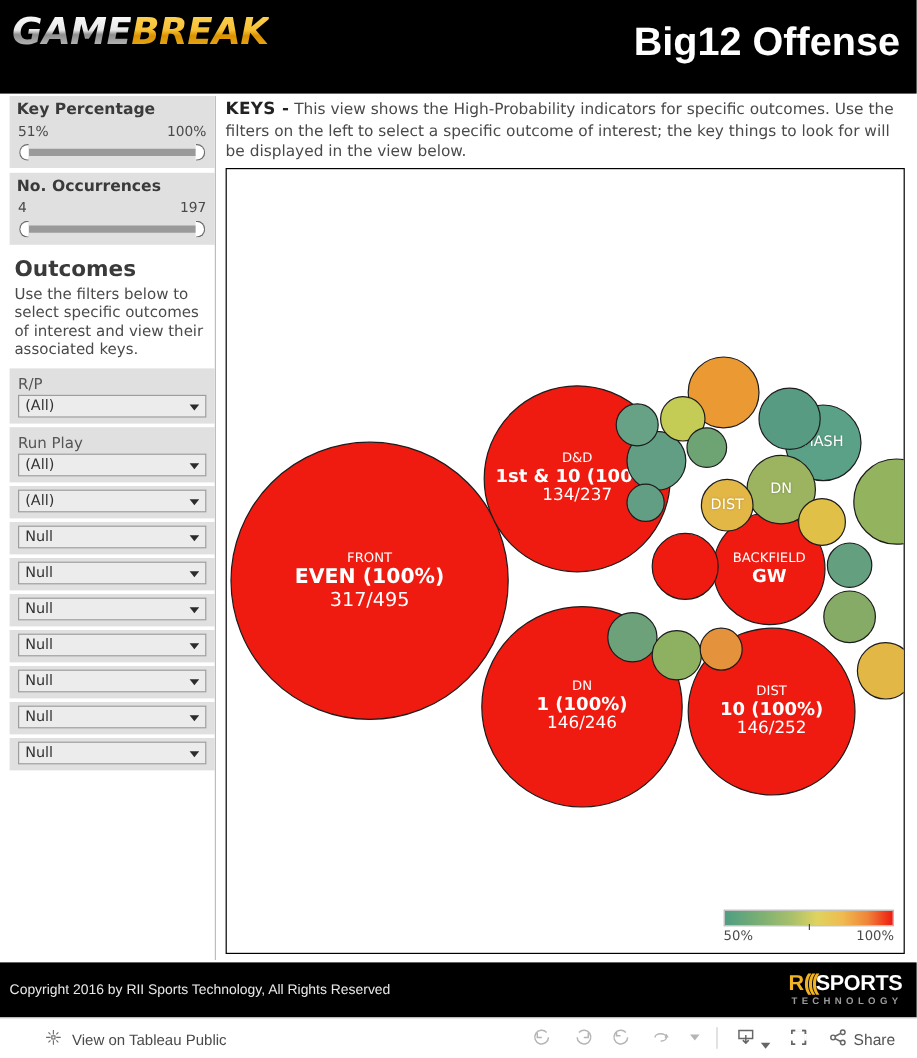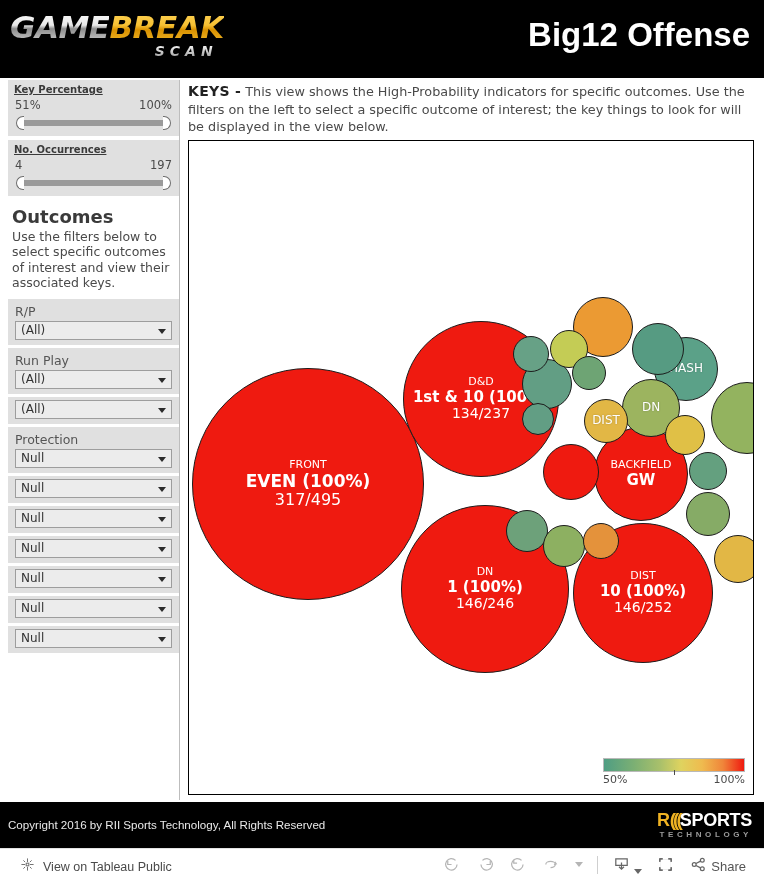--- a/index.html
+++ b/index.html
@@ -49,21 +49,21 @@
   }
 
   
   .sidebar {
     position: absolute; left: 8px; top: 80px; width: 172px; height: 720px;
     background: #ffffff; border-right: 1px solid #bdbdbd;
     font-size: 12px; color: #333;
   }
   .filter-block { background: #e0e0e0; padding: 3px 4px 5px 4px; margin-bottom: 4px; }
   .filter-block.tight { margin-bottom: 3px; }
-  .filter-title { font-size: 10px; font-weight: 700; color: #3a3a3a; padding: 1px 2px 2px 2px; text-decoration: underline; }
+  .filter-title { font-size: 13px; font-weight: 700; color: #3a3a3a; padding: 1px 2px 2px 2px; }
   .slider-ends { display: flex; justify-content: space-between; font-size: 11.5px; color: #4a4a4a; padding: 1px 3px 3px 3px; }
   .slider-row { position: relative; height: 16px; margin: 0 4px; }
   .slider-track {
     position: absolute; left: 7px; right: 7px; top: 5px; height: 6px;
     background: #9a9a9a; border-radius: 1px;
   }
   .slider-handle {
     position: absolute; top: 1px; width: 8px; height: 14px;
     background: #ffffff; border: 1px solid #6d6d6d;
   }
@@ -136,40 +136,39 @@
   .rii-tech {
     margin-top: 2px; font-size: 8px; letter-spacing: 3.6px; color: #9a9a9a;
     font-family: "Liberation Sans", sans-serif; font-weight: 600;
   }
 
   
   .tb {
     position: absolute; left: 0; top: 848px; width: 764px; height: 34px;
     background: #ffffff; border-top: 1px solid #e2e2e2;
   }
-  .tb-left { position: absolute; left: 20px; top: 8px; display: flex; align-items: center; gap: 8px; }
+  .tb-left { position: absolute; left: 37px; top: 8px; display: flex; align-items: center; gap: 8px; }
   .tb-left .lbl { font-size: 12.5px; color: #4a4a4a; font-family: "Liberation Sans", sans-serif; }
   .tb-right { position: absolute; right: 18px; top: 6px; display: flex; align-items: center; gap: 14px; }
   .tb-btn { display: flex; align-items: flex-end; gap: 3px; color: #b5b5b5; }
   .tb-btn.active { color: #666666; }
   .tb-sep { width: 1px; height: 18px; background: #cfcfcf; }
   .tb-share { font-size: 13px; color: #555; font-family: "Liberation Sans", sans-serif; }
   .caret-sm { width: 0; height: 0; border-left: 4px solid transparent; border-right: 4px solid transparent; border-top: 5px solid currentColor; }
 </style>
 </head>
 <body>
 
 <div id="app">
 
   <div class="header">
     <div class="logo-wrap">
       <div class="logo-main">
         <span class="logo-game">GAME</span><span class="logo-break">BREAK</span>
       </div>
-      <div class="logo-scan">SCAN</div>
     </div>
     <div class="header-title">Big12 Offense</div>
   </div>
 
   <div class="sidebar">
 
     <div class="filter-block">
       <div class="filter-title">Key Percentage</div>
       <div class="slider-ends">
         <span>51%</span>
@@ -204,21 +203,20 @@
           <div class="ddl"><span>(All)</span><span class="caret"></span></div>
         </div>
         <div class="filter-block tight">
           <div class="ddl-label">Run Play</div>
           <div class="ddl"><span>(All)</span><span class="caret"></span></div>
         </div>
         <div class="filter-block tight">
           <div class="ddl"><span>(All)</span><span class="caret"></span></div>
         </div>
         <div class="filter-block tight">
-          <div class="ddl-label">Protection</div>
           <div class="ddl"><span>Null</span><span class="caret"></span></div>
         </div>
         <div class="filter-block tight">
           <div class="ddl"><span>Null</span><span class="caret"></span></div>
         </div>
         <div class="filter-block tight">
           <div class="ddl"><span>Null</span><span class="caret"></span></div>
         </div>
         <div class="filter-block tight">
           <div class="ddl"><span>Null</span><span class="caret"></span></div>

